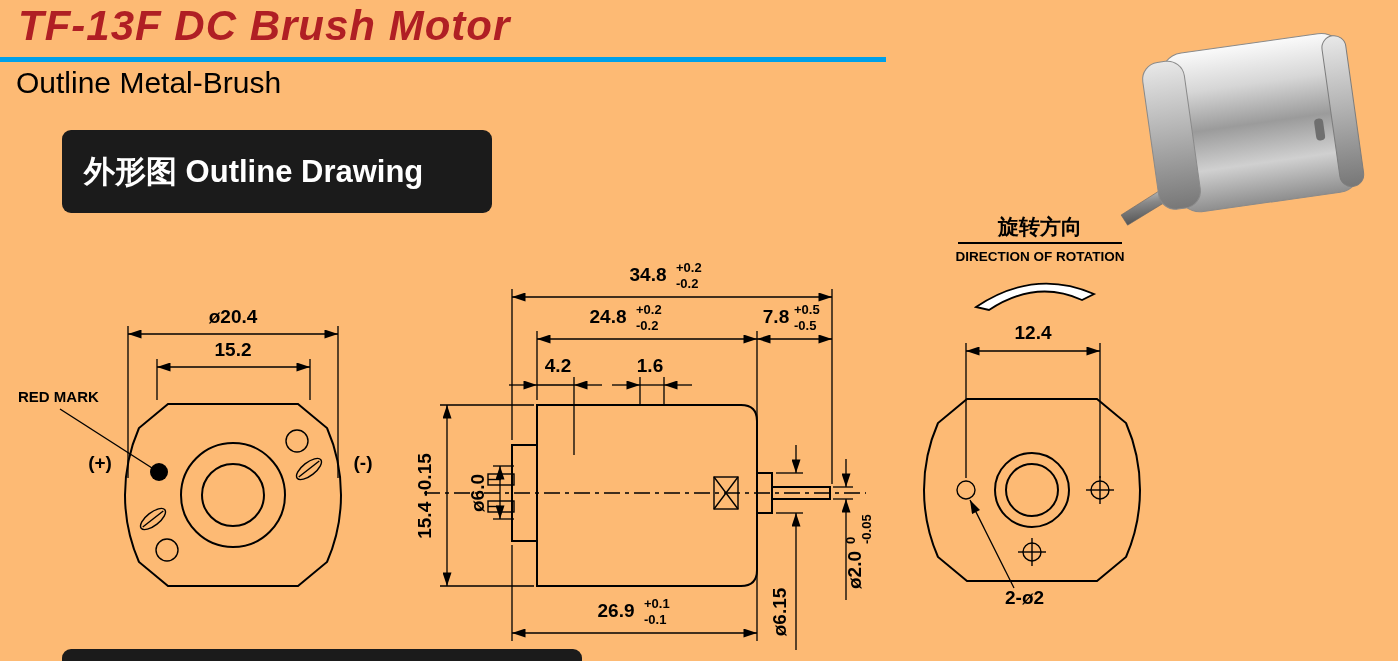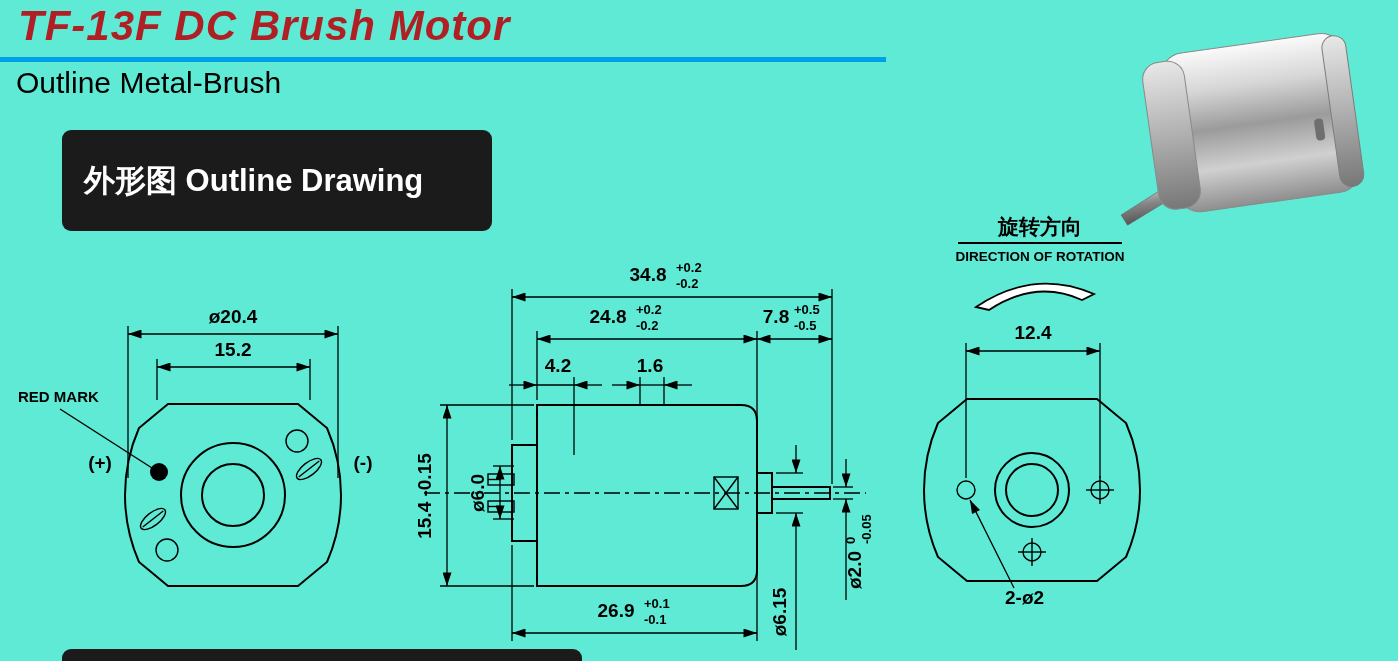--- a/index.html
+++ b/index.html
@@ -1,28 +1,28 @@
 <!DOCTYPE html>
 <html><head>
 <meta charset="utf-8">
 <style>
   * { margin:0; padding:0; box-sizing:border-box; }
   html,body { width:1398px; height:661px; background:#fff; overflow:hidden;
               font-family:"Liberation Sans",sans-serif; }
-  .page { position:relative; width:1398px; height:661px; background:#5eead4; }
+  .page { position:relative; width:1398px; height:661px; background:#fdba74; }
 
   .title { position:absolute; left:18px; top:2px;
            font:italic 900 42px/1.15 "Liberation Sans",sans-serif;
            color:#b01f24; letter-spacing:1px; }
   .rule  { position:absolute; left:0; top:57px; width:886px; height:5px; background:#00a0e9; }
   .subtitle { position:absolute; left:16px; top:66px; font-size:30px; color:#000; }
 
   .black-box { position:absolute; background:#1b1b1b; color:#fff; border-radius:9px;
                display:flex; align-items:center; }
-  .outline-box { left:62px; top:130px; width:430px; height:101px; padding-left:22px;
+  .outline-box { left:62px; top:130px; width:430px; height:83px; padding-left:22px;
                  font-weight:bold; font-size:31px; }
   .bottom-box { left:62px; top:649px; width:520px; height:40px; }
 
   .drawing { position:absolute; left:0; top:0; width:1398px; height:661px; }
   .photo   { position:absolute; left:1080px; top:10px; width:315px; height:238px; }
 
   svg text { fill:#000; }
   .d   { font:bold 19px "Liberation Sans",sans-serif; }
   .t   { font:bold 13px "Liberation Sans",sans-serif; }
   .lbl { font:bold 15px "Liberation Sans",sans-serif; }

